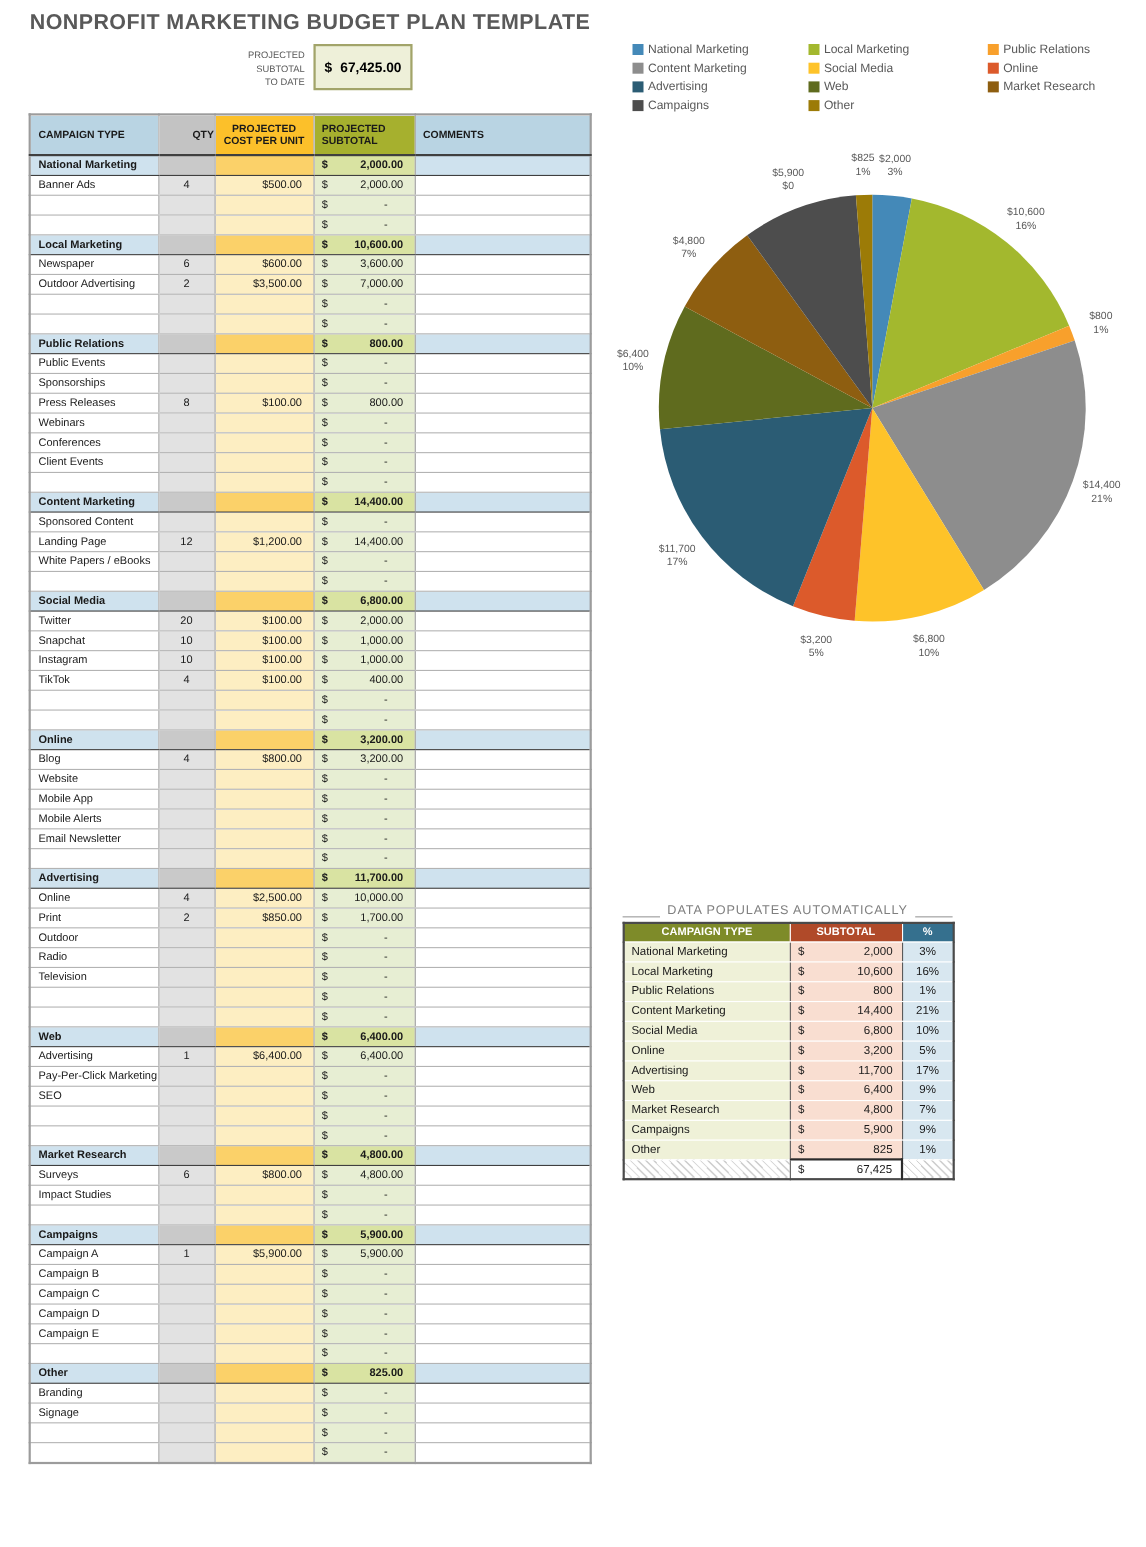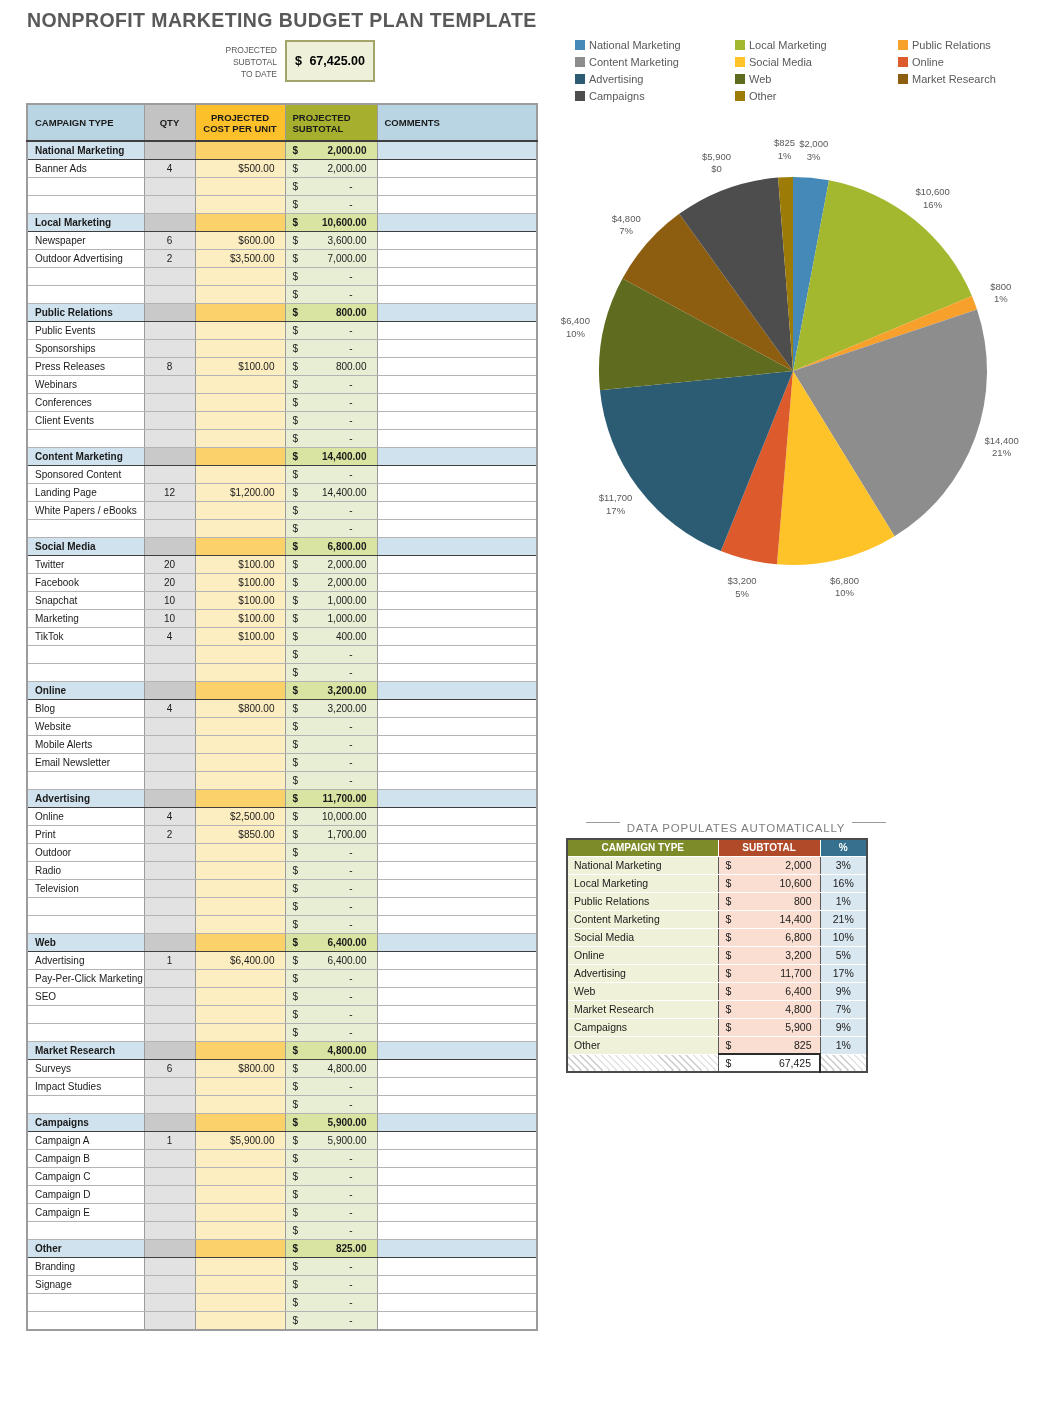--- a/index.html
+++ b/index.html
@@ -20,21 +20,21 @@
 
   
   #budget-table { left:26px; top:103px; border-collapse:collapse; table-layout:fixed; width:510px;
     border:2px solid #9c9c9c; }
   #budget-table th, #budget-table td { border-left:1px solid #9b9b9b; font-size:10px; color:#1a1a1a;
     overflow:hidden; white-space:nowrap; }
   #budget-table th:first-child, #budget-table td:first-child { border-left:none; }
   #budget-table thead th { height:37px; font-size:9.5px; font-weight:bold; border-bottom:2px solid #3f3f3f;
     white-space:normal; line-height:11px; vertical-align:middle; }
   th.h-camp { background:#b9d4e3; text-align:left; padding-left:7px; }
-  th.h-qty  { background:#c3c3c3; text-align:center; }
+  th.h-qty  { background:#c3c3c3; text-align:right; }
   th.h-cost { background:#fcc02a; text-align:center; padding:0 4px; }
   th.h-sub  { background:#a6b02e; text-align:left; padding-left:7px; }
   th.h-com  { background:#b9d4e3; text-align:left; padding-left:7px; }
 
   #budget-table tr { height:18px; }
   #budget-table tr.item td { border-bottom:1px solid #b3b3b3; }
   #budget-table tr.cat td { border-top:1px solid #3f3f3f; border-bottom:1px solid #3f3f3f; }
 
   td.c-camp { padding-left:7px; background:#ffffff; }
   tr.cat td.c-camp { background:#cfe2ee; font-weight:bold; }
@@ -55,21 +55,21 @@
   .leg-col1 { width:160px; } .leg-col2 { width:163px; } .leg-col3 { width:150px; }
   .leg-item { display:flex; align-items:center; height:17px; font-size:11px; color:#595959; }
   .leg-chip { width:10px; height:10px; margin-right:4px; flex:0 0 auto; }
 
   
   #pie-wrap { left:558px; top:128px; width:484px; height:478px; }
   #pie-wrap svg { display:block; }
   .pie-label { font-size:9.5px; fill:#595959; text-anchor:middle; }
 
   
-  #summary-title { left:586px; top:822px; width:300px; display:flex; align-items:flex-start;
+  #summary-title { left:566px; top:822px; width:300px; display:flex; align-items:flex-end;
     font-size:11.5px; color:#7f7f7f; letter-spacing:0.8px; }
   #summary-title .dash-line { flex:1; border-top:1px solid #9a9a9a; }
   #summary-title .t { padding:0 7px; white-space:nowrap; }
 
   #summary-table { left:566px; top:838px; border-collapse:collapse; table-layout:fixed; width:300px;
     border:2px solid #4a4a4a; }
   #summary-table th { height:17px; font-size:10px; font-weight:bold; color:#ffffff; text-align:center;
     border-left:1px solid #ffffff; border-bottom:1px solid #ffffff; }
   #summary-table th.s-camp { background:#7e8b29; }
   #summary-table th.s-sub  { background:#b04a29; }
@@ -399,45 +399,33 @@
         <td class="c-cost">$100.00</td>
         <td class="c-sub">
           <div class="sw">
             <span>$</span>
             <span class="val">2,000.00</span>
           </div>
         </td>
         <td class="c-com"></td>
       </tr>
       <tr class="item">
-        <td class="c-camp">Facebook</td>
-        <td class="c-qty">20</td>
-        <td class="c-cost">$100.00</td>
-        <td class="c-sub">
-          <div class="sw">
-            <span>$</span>
-            <span class="val">2,000.00</span>
-          </div>
-        </td>
-        <td class="c-com"></td>
-      </tr>
-      <tr class="item">
         <td class="c-camp">Snapchat</td>
         <td class="c-qty">10</td>
         <td class="c-cost">$100.00</td>
         <td class="c-sub">
           <div class="sw">
             <span>$</span>
             <span class="val">1,000.00</span>
           </div>
         </td>
         <td class="c-com"></td>
       </tr>
       <tr class="item">
-        <td class="c-camp">Marketing</td>
+        <td class="c-camp">Instagram</td>
         <td class="c-qty">10</td>
         <td class="c-cost">$100.00</td>
         <td class="c-sub">
           <div class="sw">
             <span>$</span>
             <span class="val">1,000.00</span>
           </div>
         </td>
         <td class="c-com"></td>
       </tr>
@@ -496,20 +484,32 @@
         <td class="c-sub">
           <div class="sw">
             <span>$</span>
             <span class="val">3,200.00</span>
           </div>
         </td>
         <td class="c-com"></td>
       </tr>
       <tr class="item">
         <td class="c-camp">Website</td>
+        <td class="c-qty"></td>
+        <td class="c-cost"></td>
+        <td class="c-sub dash">
+          <div class="sw">
+            <span>$</span>
+            <span class="val">-</span>
+          </div>
+        </td>
+        <td class="c-com"></td>
+      </tr>
+      <tr class="item">
+        <td class="c-camp">Mobile App</td>
         <td class="c-qty"></td>
         <td class="c-cost"></td>
         <td class="c-sub dash">
           <div class="sw">
             <span>$</span>
             <span class="val">-</span>
           </div>
         </td>
         <td class="c-com"></td>
       </tr>

